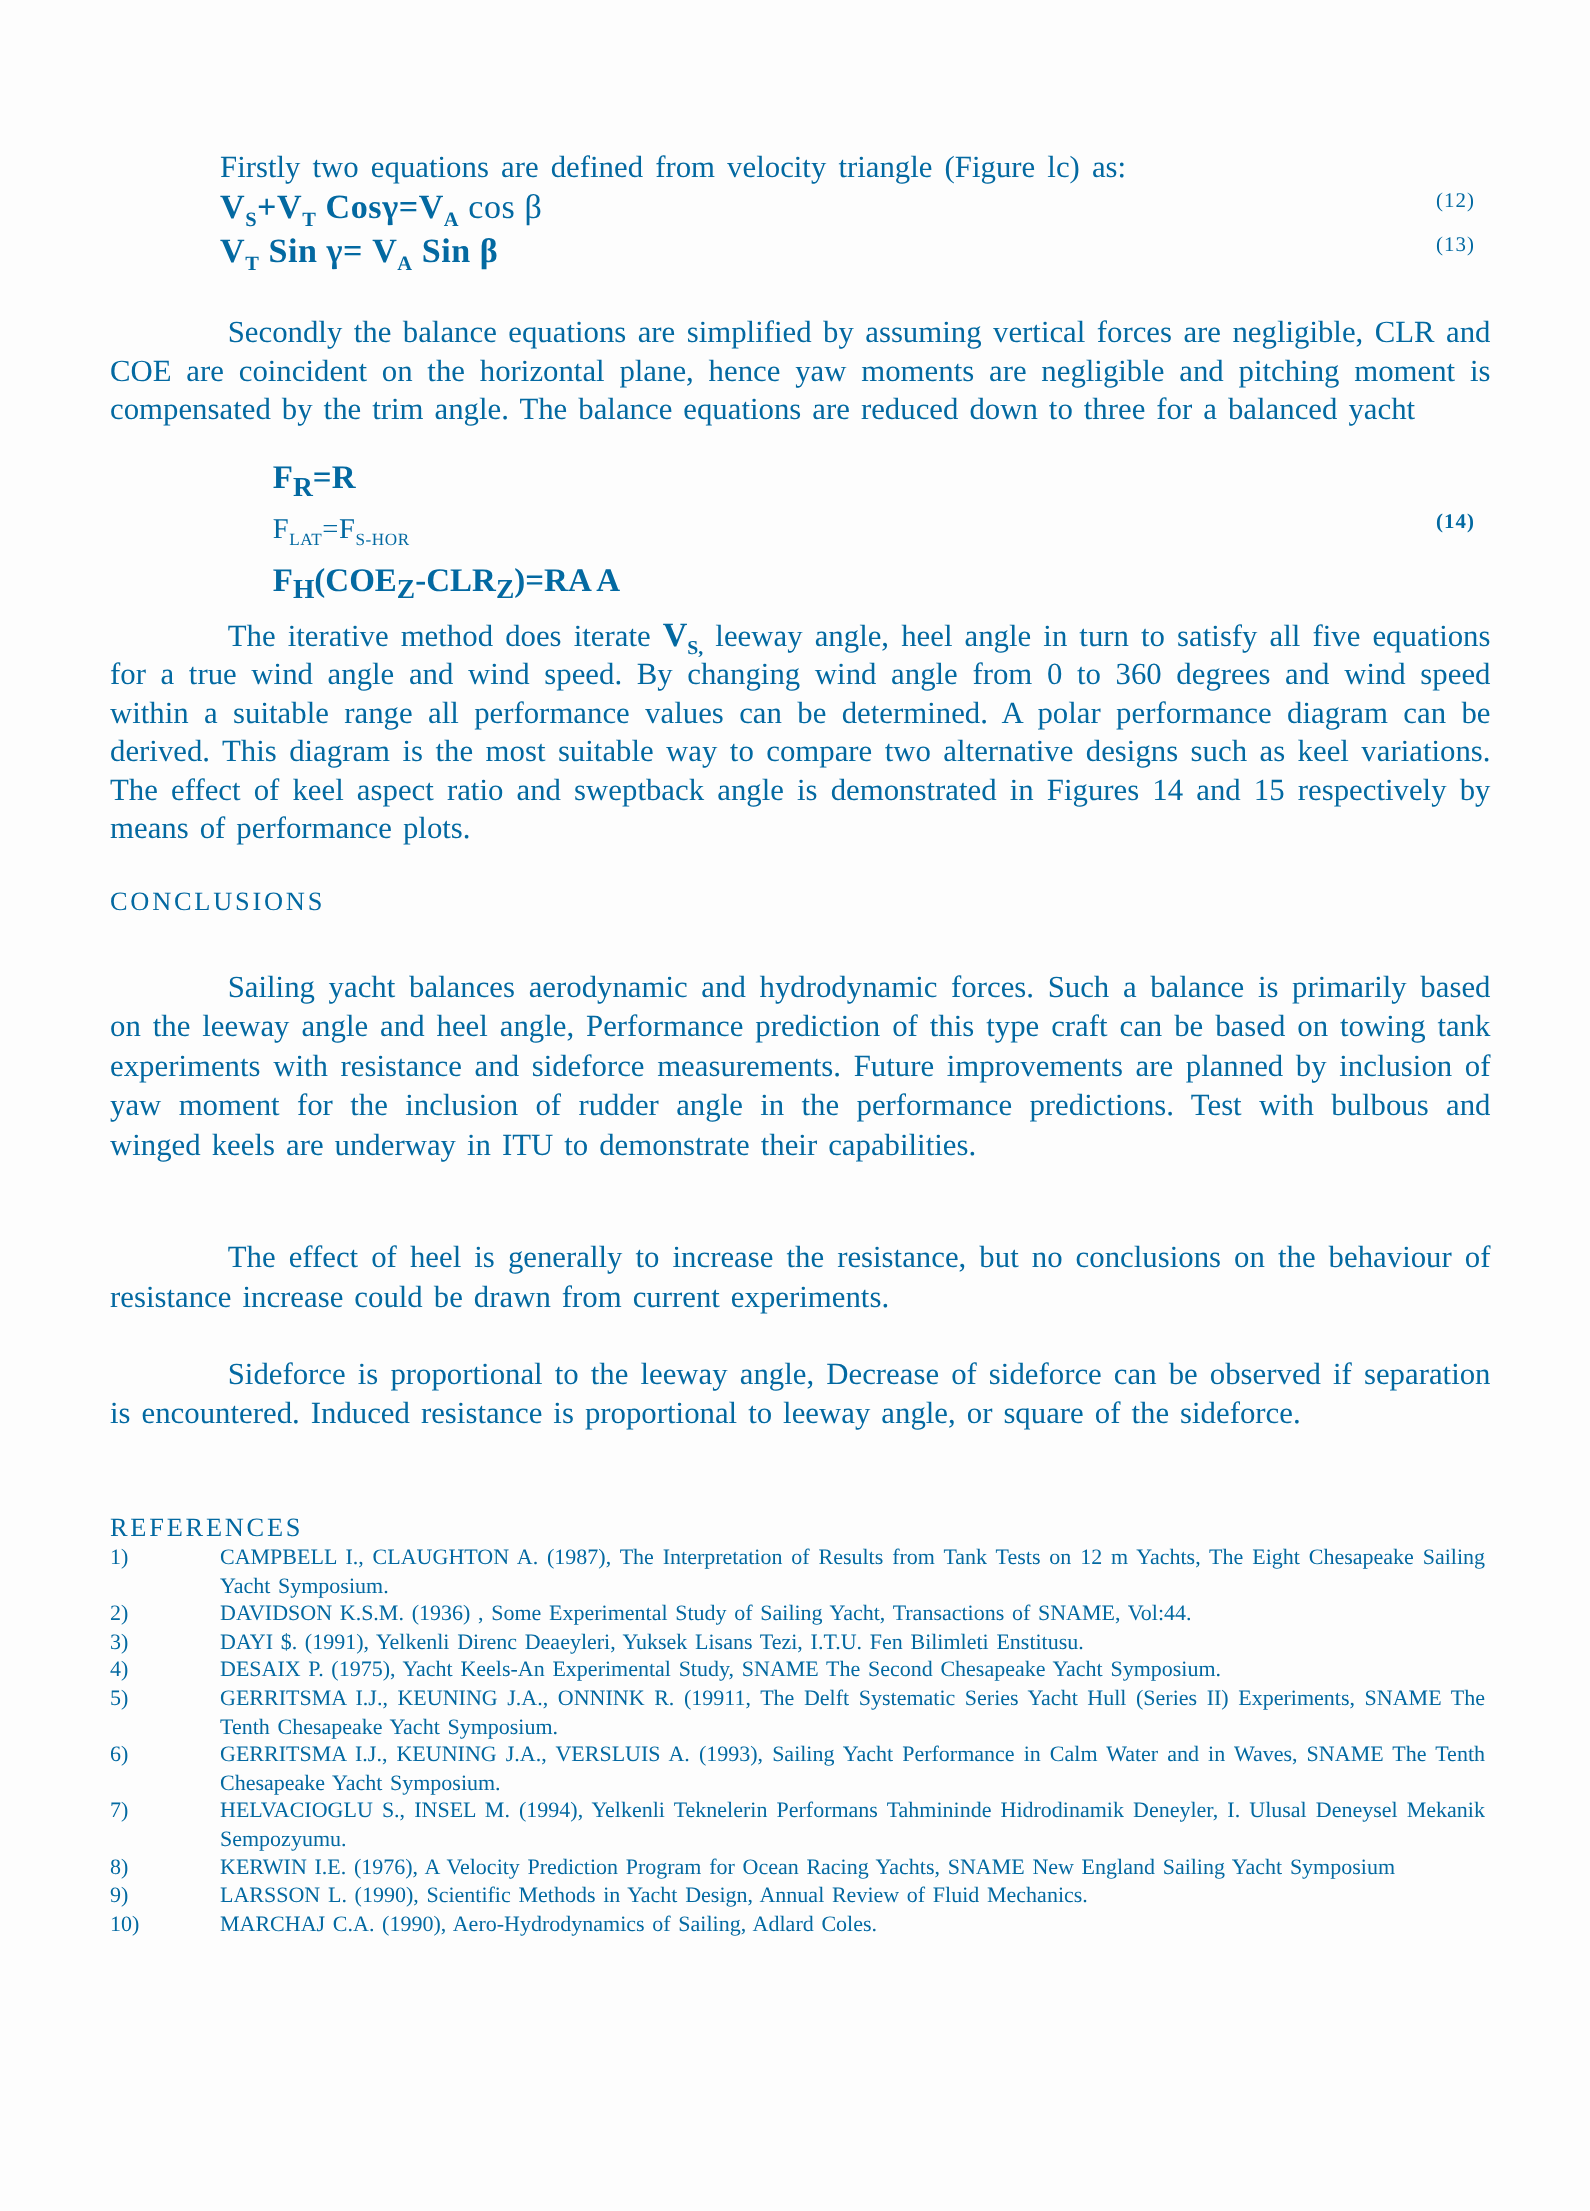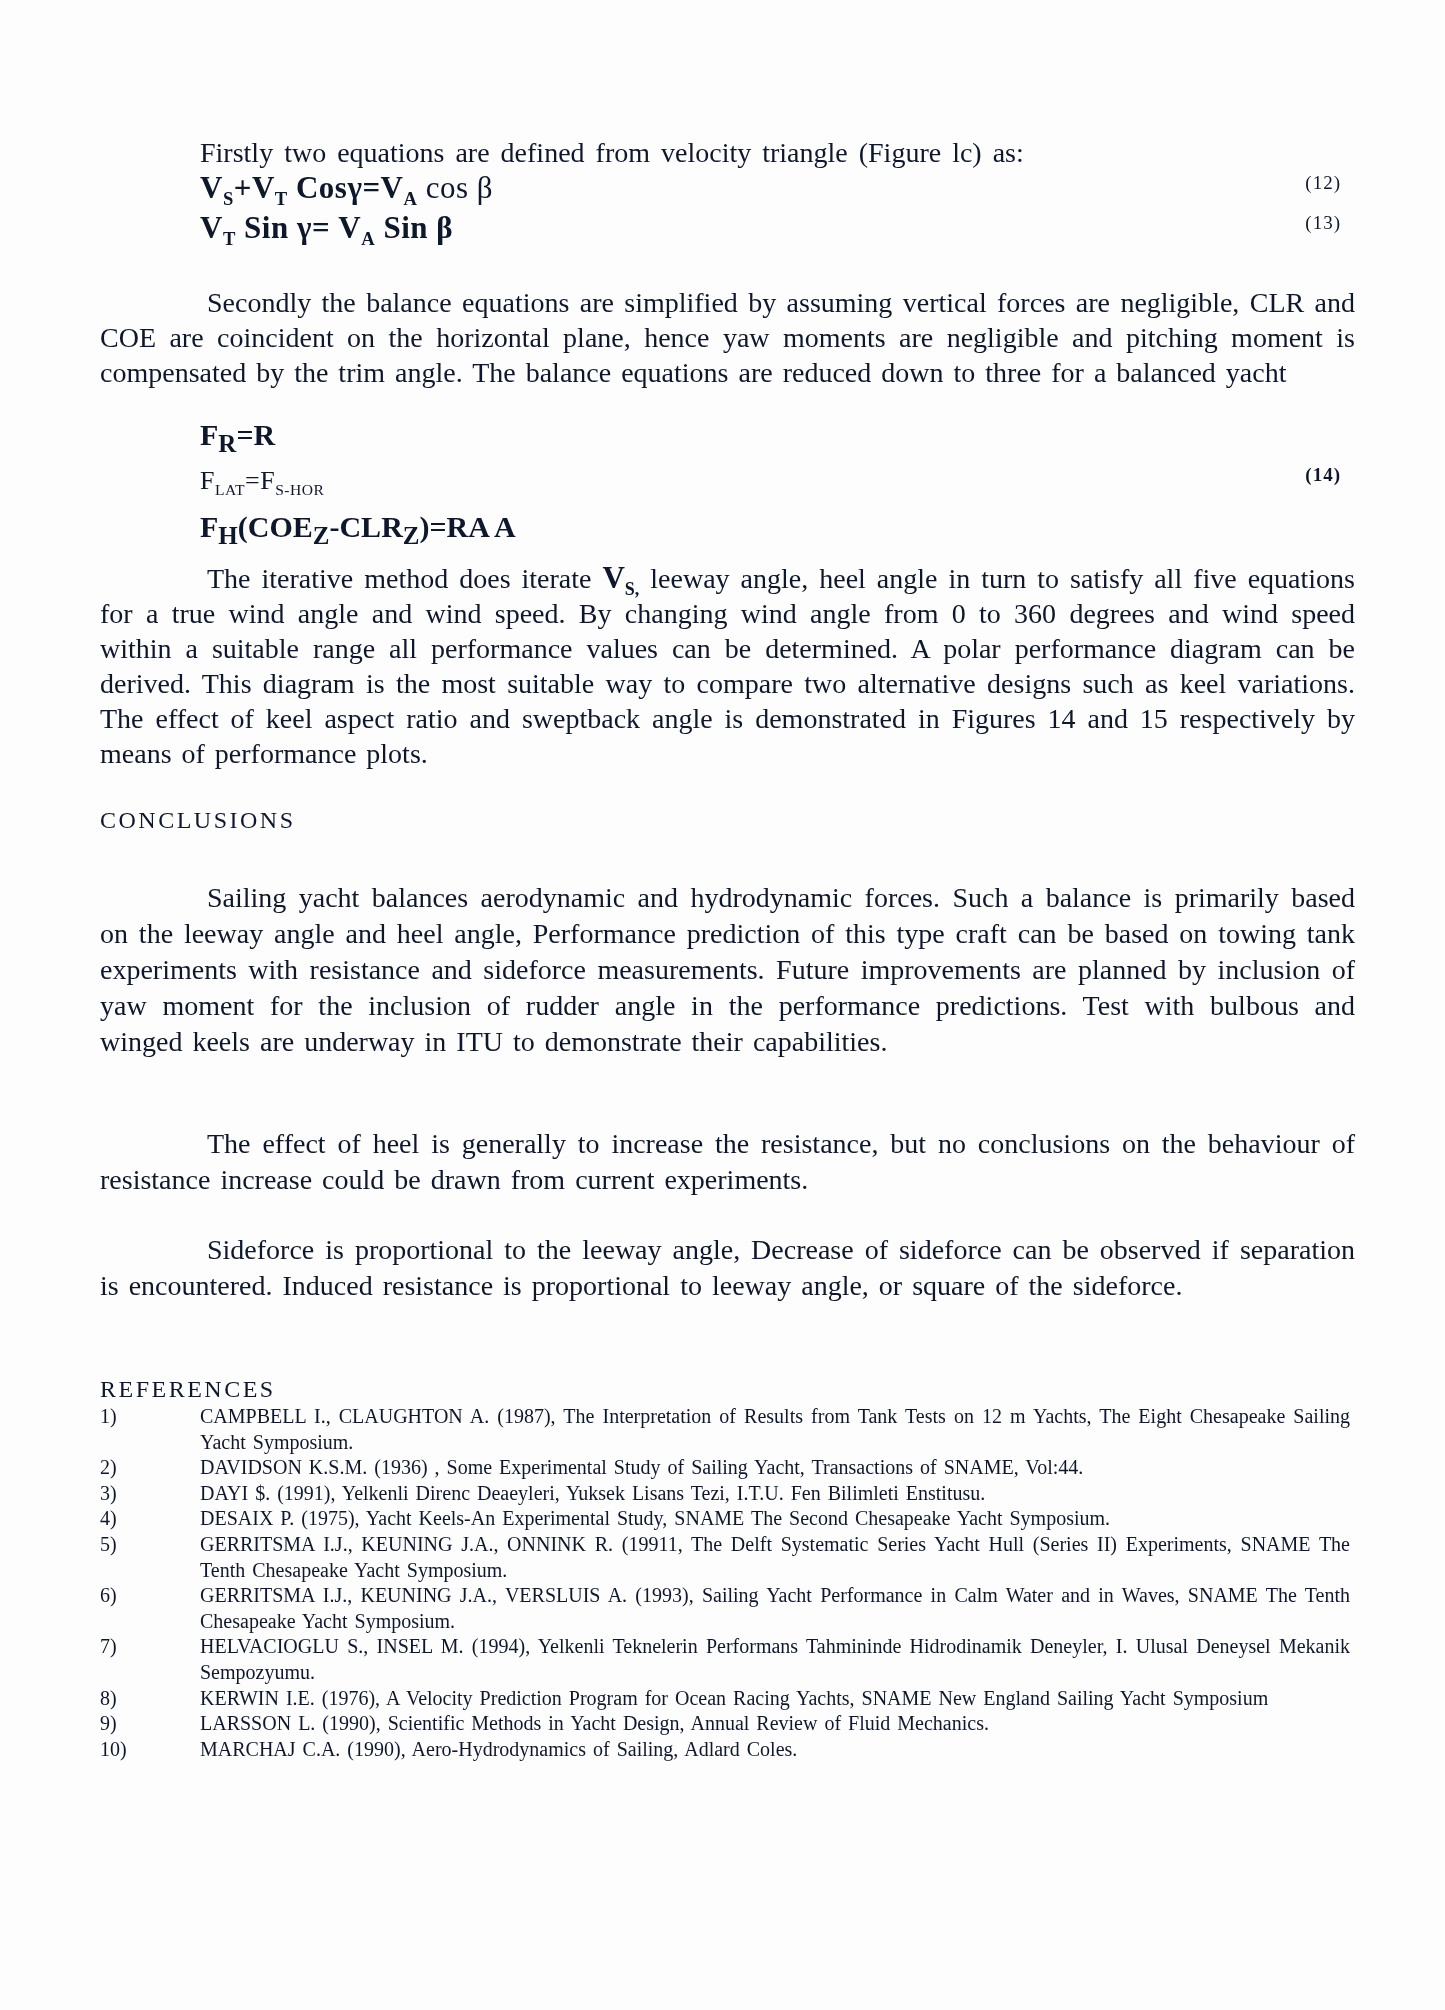--- a/index.html
+++ b/index.html
@@ -1,20 +1,20 @@
 <!DOCTYPE html>
 <html><head>
 <meta charset="utf-8">
 <style>
   html,body{margin:0;padding:0;background:#ffffff;}
   .page{
     position:relative;
     width:1445px;height:2010px;
     background:#fdfdfd;
-    color:#0f172a;
+    color:#0369a1;
     font-family:"Liberation Serif","DejaVu Serif",serif;
     overflow:hidden;
   }
   .abs{position:absolute;}
   .para{
     left:100px;width:1255px;
     font-size:28px;line-height:35px;
     text-align:justify;
     text-indent:107px;
     word-spacing:3px;
@@ -65,21 +65,21 @@
     <span class="eqnum">(12)</span>
   </div>
 
   <div class="abs eqrow" style="top:208px;">
     <span class="eqmain"><span>V</span><sub>T</sub><span> Sin γ= V</span><sub>A</sub><span> Sin β</span></span>
     <span class="eqnum">(13)</span>
   </div>
 
   <div class="abs para" style="top:285px;">Secondly the balance equations are simplified by assuming vertical forces are negligible, CLR and COE are coincident on the horizontal plane, hence yaw moments are negligible and pitching moment is compensated by the trim angle. The balance equations are reduced down to three for a balanced yacht</div>
 
-  <div class="abs eqblock" style="top:416px;">
+  <div class="abs eqblock" style="top:416px;margin-left:48px;">
     <div class="eqline"><span>F</span><sub>R</sub><span>=R</span></div>
     <div class="eqmid"><span>F</span><sub>LAT</sub><span>=F</span><sub>S-HOR</sub></div>
     <div class="eqline"><span>F</span><sub>H</sub><span>(COE</span><sub>Z</sub><span>-CLR</span><sub>Z</sub><span>)=RA A</span></div>
     <span class="eqnum" style="top:48px;font-weight:bold;">(14)</span>
   </div>
 
   <div class="abs para" style="top:561px;"><span>The iterative method does iterate </span><span class="vterm"><span>V</span><sub>S,</sub></span><span> leeway angle, heel angle in turn to satisfy all five equations for a true wind angle and wind speed. By changing wind angle from 0 to 360 degrees and wind speed within a suitable range all performance values can be determined. A polar performance diagram can be derived. This diagram is the most suitable way to compare two alternative designs such as keel variations. The effect of keel aspect ratio and sweptback angle is demonstrated in Figures 14 and 15 respectively by means of performance plots.</span></div>
 
   <div class="abs heading" style="top:803px;">CONCLUSIONS</div>
 

